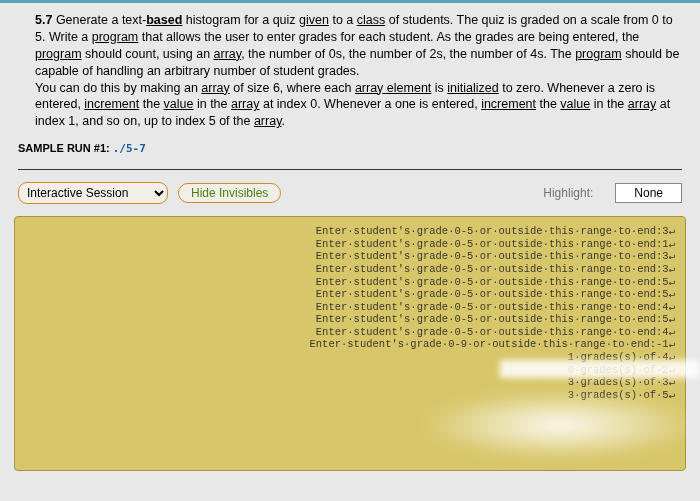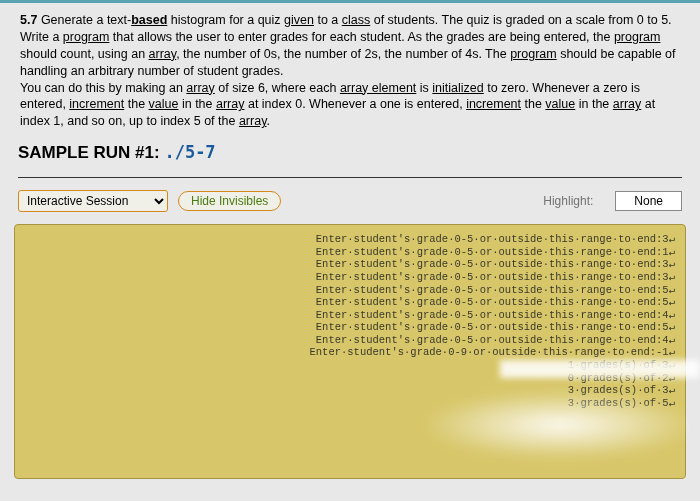--- a/index.html
+++ b/index.html
@@ -11,51 +11,51 @@
       overflow: hidden;
       position: relative;
     }
     .frame-border {
       position: absolute;
       top: 0; left: 0; right: 0;
       height: 3px;
       background: #5aa3b3;
     }
     .problem-text {
-      padding: 12px 18px 8px 20px;
+      padding: 12px 18px 8px 35px;
       font-size: 12.5px;
       line-height: 1.35;
       color: #000;
       background: #e8e8e8;
     }
     .problem-text .num { font-weight: bold; }
     .u { text-decoration: underline; }
     .b { font-weight: bold; }
     .sample-run {
       padding: 4px 18px 8px 18px;
-      font-size: 17px;
+      font-size: 11px;
       font-weight: bold;
       color: #000;
     }
     .sample-run .path { color: #1a5a9c; font-family: monospace; }
     hr.sep {
       margin: 6px 18px 0 18px;
       border: none;
       border-top: 1.5px solid #333;
     }
     .session-bar {
       display: flex;
       align-items: center;
       padding: 12px 18px 6px 18px;
       gap: 10px;
       background: #e8e8e8;
     }
     .session-select {
       border: 1.5px solid #d48a1a;
-      border-radius: 3px;
+      border-radius: 9px;
       font-size: 12px;
       padding: 2px 4px;
       background: #f0f0e8;
       height: 22px;
       min-width: 150px;
     }
     .hide-invisibles {
       border: 1.5px solid #d48a1a;
       border-radius: 10px;
       color: #4d7c0f;
@@ -144,20 +144,20 @@
     <div class="line">Enter·student's·grade·0-5·or·outside·this·range·to·end:3↵</div>
     <div class="line">Enter·student's·grade·0-5·or·outside·this·range·to·end:1↵</div>
     <div class="line">Enter·student's·grade·0-5·or·outside·this·range·to·end:3↵</div>
     <div class="line">Enter·student's·grade·0-5·or·outside·this·range·to·end:3↵</div>
     <div class="line">Enter·student's·grade·0-5·or·outside·this·range·to·end:5↵</div>
     <div class="line">Enter·student's·grade·0-5·or·outside·this·range·to·end:5↵</div>
     <div class="line">Enter·student's·grade·0-5·or·outside·this·range·to·end:4↵</div>
     <div class="line">Enter·student's·grade·0-5·or·outside·this·range·to·end:5↵</div>
     <div class="line">Enter·student's·grade·0-5·or·outside·this·range·to·end:4↵</div>
     <div class="line">Enter·student's·grade·0-9·or·outside·this·range·to·end:-1↵</div>
-    <div class="line">1·grades(s)·of·3↵</div>
+    <div class="line">1·grades(s)·of·4↵</div>
     <div class="line">0·grades(s)·of·2↵</div>
     <div class="line">3·grades(s)·of·3↵</div>
     <div class="line">3·grades(s)·of·5↵</div>
   </div>
 
 <div class="glare2"></div>
 <div class="glare"></div>
 
 </body></html>

